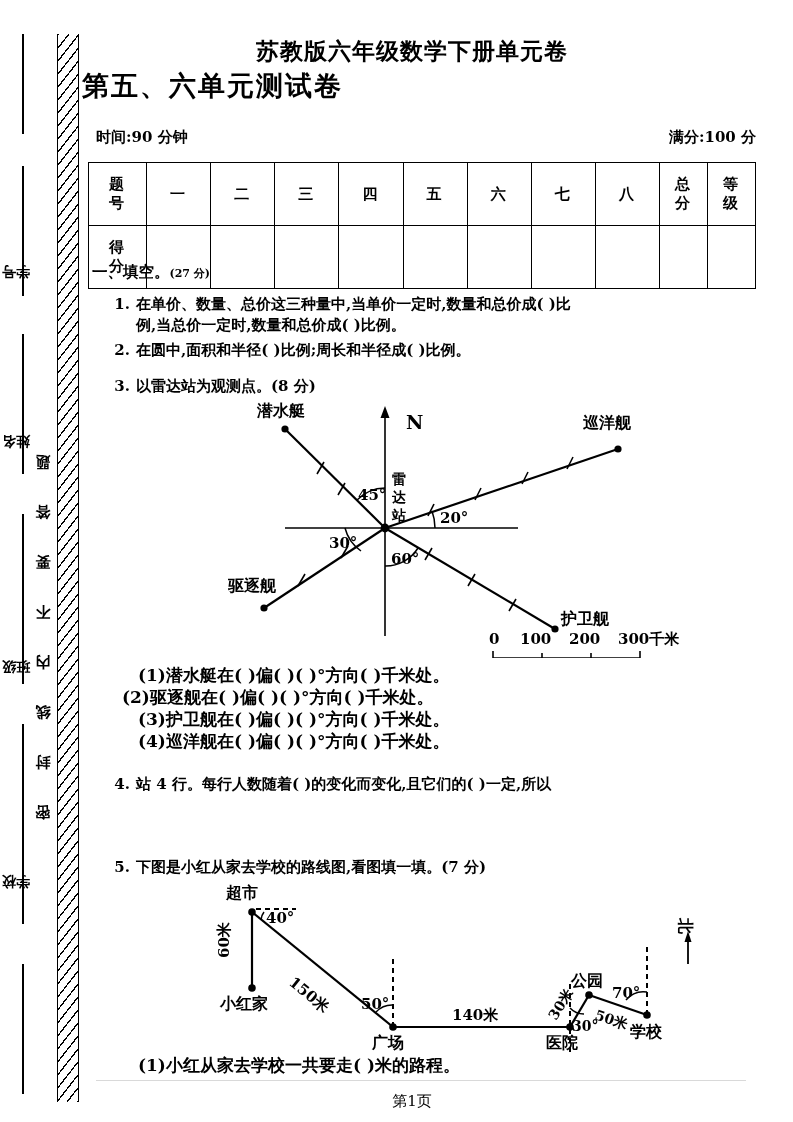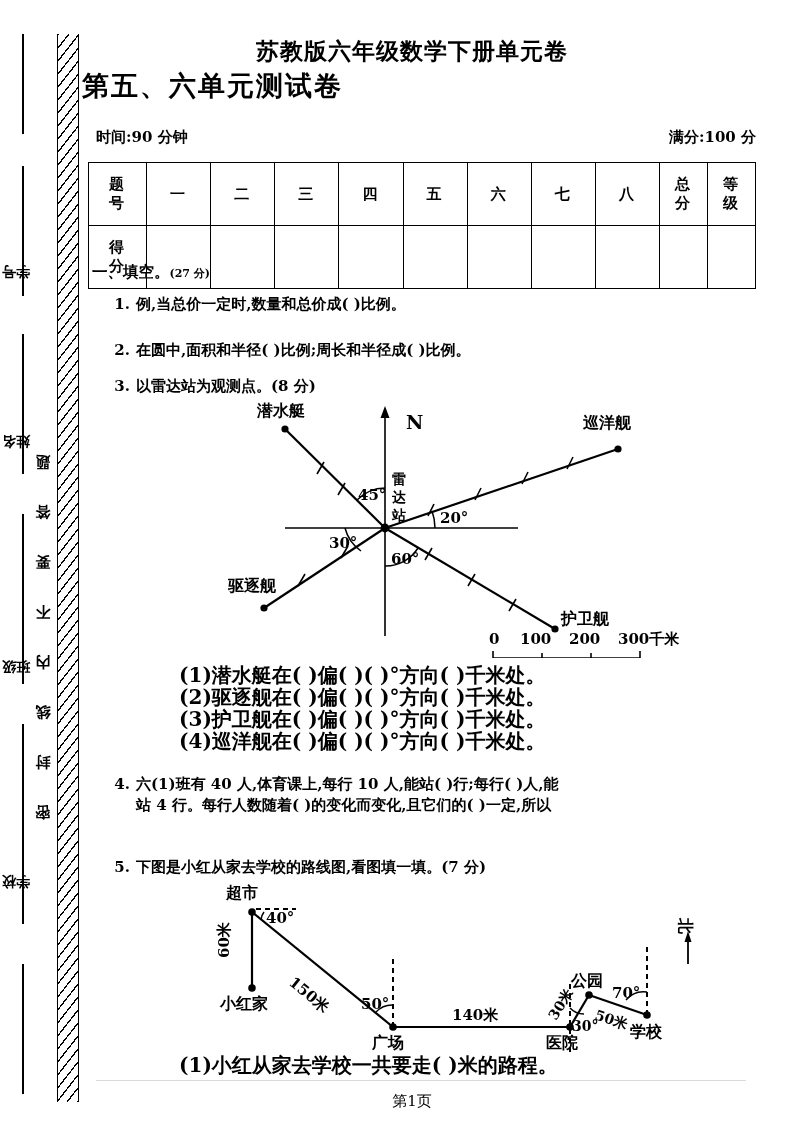--- a/index.html
+++ b/index.html
@@ -72,21 +72,21 @@
   table.score td.hd { width:58px; }
   table.score td.wide { width:48px; }
 
   
   .sec-title {
     position:absolute; left:92px; top:262px; font-size:15.5px; font-weight:bold;
   }
   .q { position:absolute; font-size:15px; line-height:21px; font-weight:bold; }
   .q .num { position:absolute; left:0; top:0; width:22px; text-align:right; }
   .q .body { margin-left:28px; display:block; }
-  .sub { position:absolute; font-size:20px; line-height:20.5px; font-weight:bold;margin-left:41px; }
+  .sub { position:absolute; font-size:17px; line-height:20.5px; font-weight:bold; }
 
   
   svg { display:block; }
   .figlabel { font-family:"DejaVu Serif","Liberation Serif",serif; font-weight:bold; }
 
   
   .footer {
     position:absolute; left:82px; top:1092px; width:660px;
     text-align:center; font-size:15px;
   }
@@ -165,20 +165,21 @@
     </tr>
   </tbody>
     </table>
 
   <div class="sec-title">
     <span>一、填空。</span><span style="font-size:11px">(27 分)</span>
   </div>
 
   <div class="q" style="left:108px; top:294px; width:660px;">
     <span class="num">1.</span>
+    <span class="body">在单价、数量、总价这三种量中,当单价一定时,数量和总价成(      )比</span>
     <span class="body">例,当总价一定时,数量和总价成(     )比例。</span>
   </div>
 
   <div class="q" style="left:108px; top:340px; width:660px;">
     <span class="num">2.</span>
     <span class="body">在圆中,面积和半径(     )比例;周长和半径成(     )比例。</span>
   </div>
 
   <div class="q" style="left:108px; top:376px; width:660px;">
     <span class="num">3.</span>
@@ -242,27 +243,26 @@
       <text class="figlabel" x="390" y="248" font-size="15">300千米</text>
       <line x1="265" y1="255" x2="265" y2="262" stroke="#000" stroke-width="1.6"></line>
       <line x1="265" y1="262" x2="412" y2="262" stroke="#000" stroke-width="1.6"></line>
       <line x1="412" y1="255" x2="412" y2="262" stroke="#000" stroke-width="1.6"></line>
       <line x1="314" y1="257" x2="314" y2="262" stroke="#000" stroke-width="1.6"></line>
       <line x1="363" y1="257" x2="363" y2="262" stroke="#000" stroke-width="1.6"></line>
     </svg>
   </div>
 
   <div class="sub" style="left:138px; top:665px;">(1)潜水艇在(     )偏(     )(     )°方向(     )千米处。</div>
-  <div class="sub" style="left:138px; top:687px;">(2)驱逐舰在(     )偏(     )(     )°方向(     )千米处。</div>
+  <div class="sub" style="left:122px; top:687px;">(2)驱逐舰在(     )偏(     )(     )°方向(     )千米处。</div>
   <div class="sub" style="left:138px; top:709px;">(3)护卫舰在(     )偏(     )(     )°方向(     )千米处。</div>
   <div class="sub" style="left:138px; top:731px;">(4)巡洋舰在(     )偏(     )(     )°方向(     )千米处。</div>
 
   <div class="q" style="left:108px; top:774px; width:665px;">
     <span class="num">4.</span>
-    <span class="body">六(1)班有 40 人,体育课上,每行 10 人,能站(     )行;每行(     )人,能</span>
     <span class="body">站 4 行。每行人数随着(     )的变化而变化,且它们的(     )一定,所以</span>
   </div>
 
   <div class="q" style="left:108px; top:857px; width:665px;">
     <span class="num">5.</span>
     <span class="body">下图是小红从家去学校的路线图,看图填一填。(7 分)</span>
   </div>
 
   <div style="position:absolute; left:180px; top:876px;">
     <svg width="530" height="176" viewBox="0 0 530 176">

